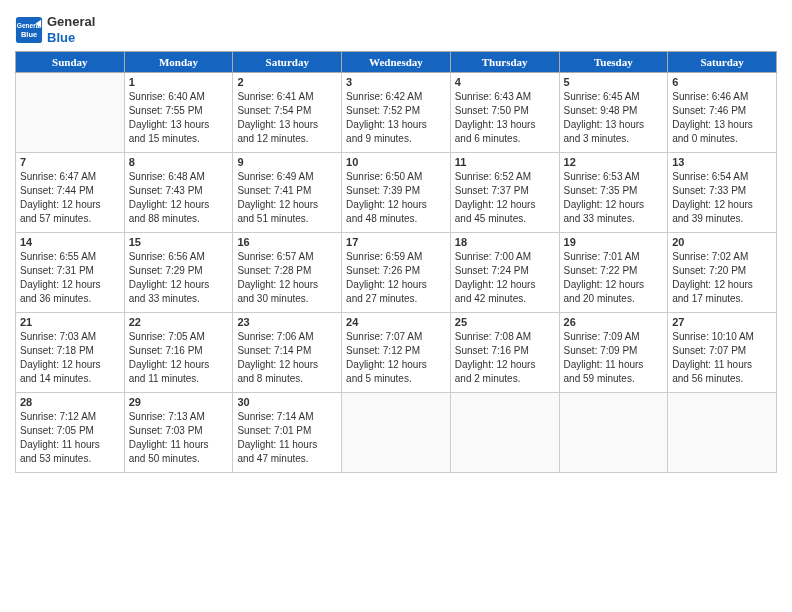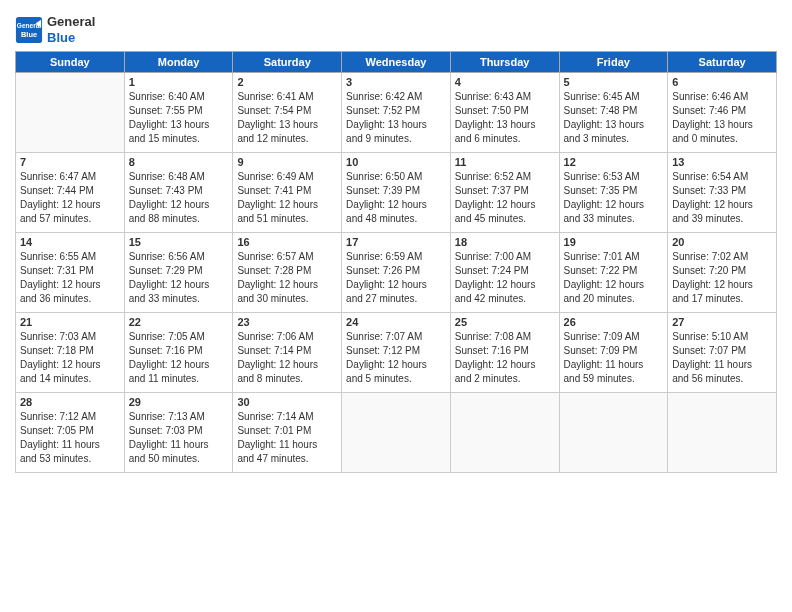--- a/index.html
+++ b/index.html
@@ -50,20 +50,21 @@
       font-size: 9.5px;
     }
     .calendar th {
       background: #1565c0;
       color: #fff;
       text-align: center;
       padding: 4px 2px;
       font-size: 11px;
       font-weight: bold;
       border: 1px solid #aaa;
+      font-family: Liberation Serif, serif;
     }
     .calendar td {
       border: 1px solid #ccc;
       vertical-align: top;
       padding: 3px 4px;
       width: 108px;
       height: 80px;
       background: #fff;
     }
     .calendar td.empty {
@@ -109,21 +110,21 @@
   </div>
 
   <table class="calendar">
     <thead>
       <tr id="header-row">
           <th>Sunday</th>
           <th>Monday</th>
           <th>Saturday</th>
           <th>Wednesday</th>
           <th>Thursday</th>
-          <th>Friday</th>
+          <th>Tuesday</th>
           <th>Saturday</th>
         </tr>
     </thead>
     <tbody id="calendar-body">
         <tr>
           <td class="empty"></td>
           <td>
             <span class="day-num">1</span>
             <div class="day-info">
               <div>Sunrise: 6:40 AM</div>
@@ -156,21 +157,21 @@
               <div>Sunrise: 6:43 AM</div>
               <div>Sunset: 7:50 PM</div>
               <div>Daylight: 13 hours</div>
               <div>and 6 minutes.</div>
             </div>
           </td>
           <td>
             <span class="day-num">5</span>
             <div class="day-info">
               <div>Sunrise: 6:45 AM</div>
-              <div>Sunset: 7:48 PM</div>
+              <div>Sunset: 9:48 PM</div>
               <div>Daylight: 13 hours</div>
               <div>and 3 minutes.</div>
             </div>
           </td>
           <td>
             <span class="day-num">6</span>
             <div class="day-info">
               <div>Sunrise: 6:46 AM</div>
               <div>Sunset: 7:46 PM</div>
               <div>Daylight: 13 hours</div>
@@ -359,21 +360,21 @@
             <div class="day-info">
               <div>Sunrise: 7:09 AM</div>
               <div>Sunset: 7:09 PM</div>
               <div>Daylight: 11 hours</div>
               <div>and 59 minutes.</div>
             </div>
           </td>
           <td>
             <span class="day-num">27</span>
             <div class="day-info">
-              <div>Sunrise: 5:10 AM</div>
+              <div>Sunrise: 10:10 AM</div>
               <div>Sunset: 7:07 PM</div>
               <div>Daylight: 11 hours</div>
               <div>and 56 minutes.</div>
             </div>
           </td>
         </tr>
         <tr>
           <td>
             <span class="day-num">28</span>
             <div class="day-info">

